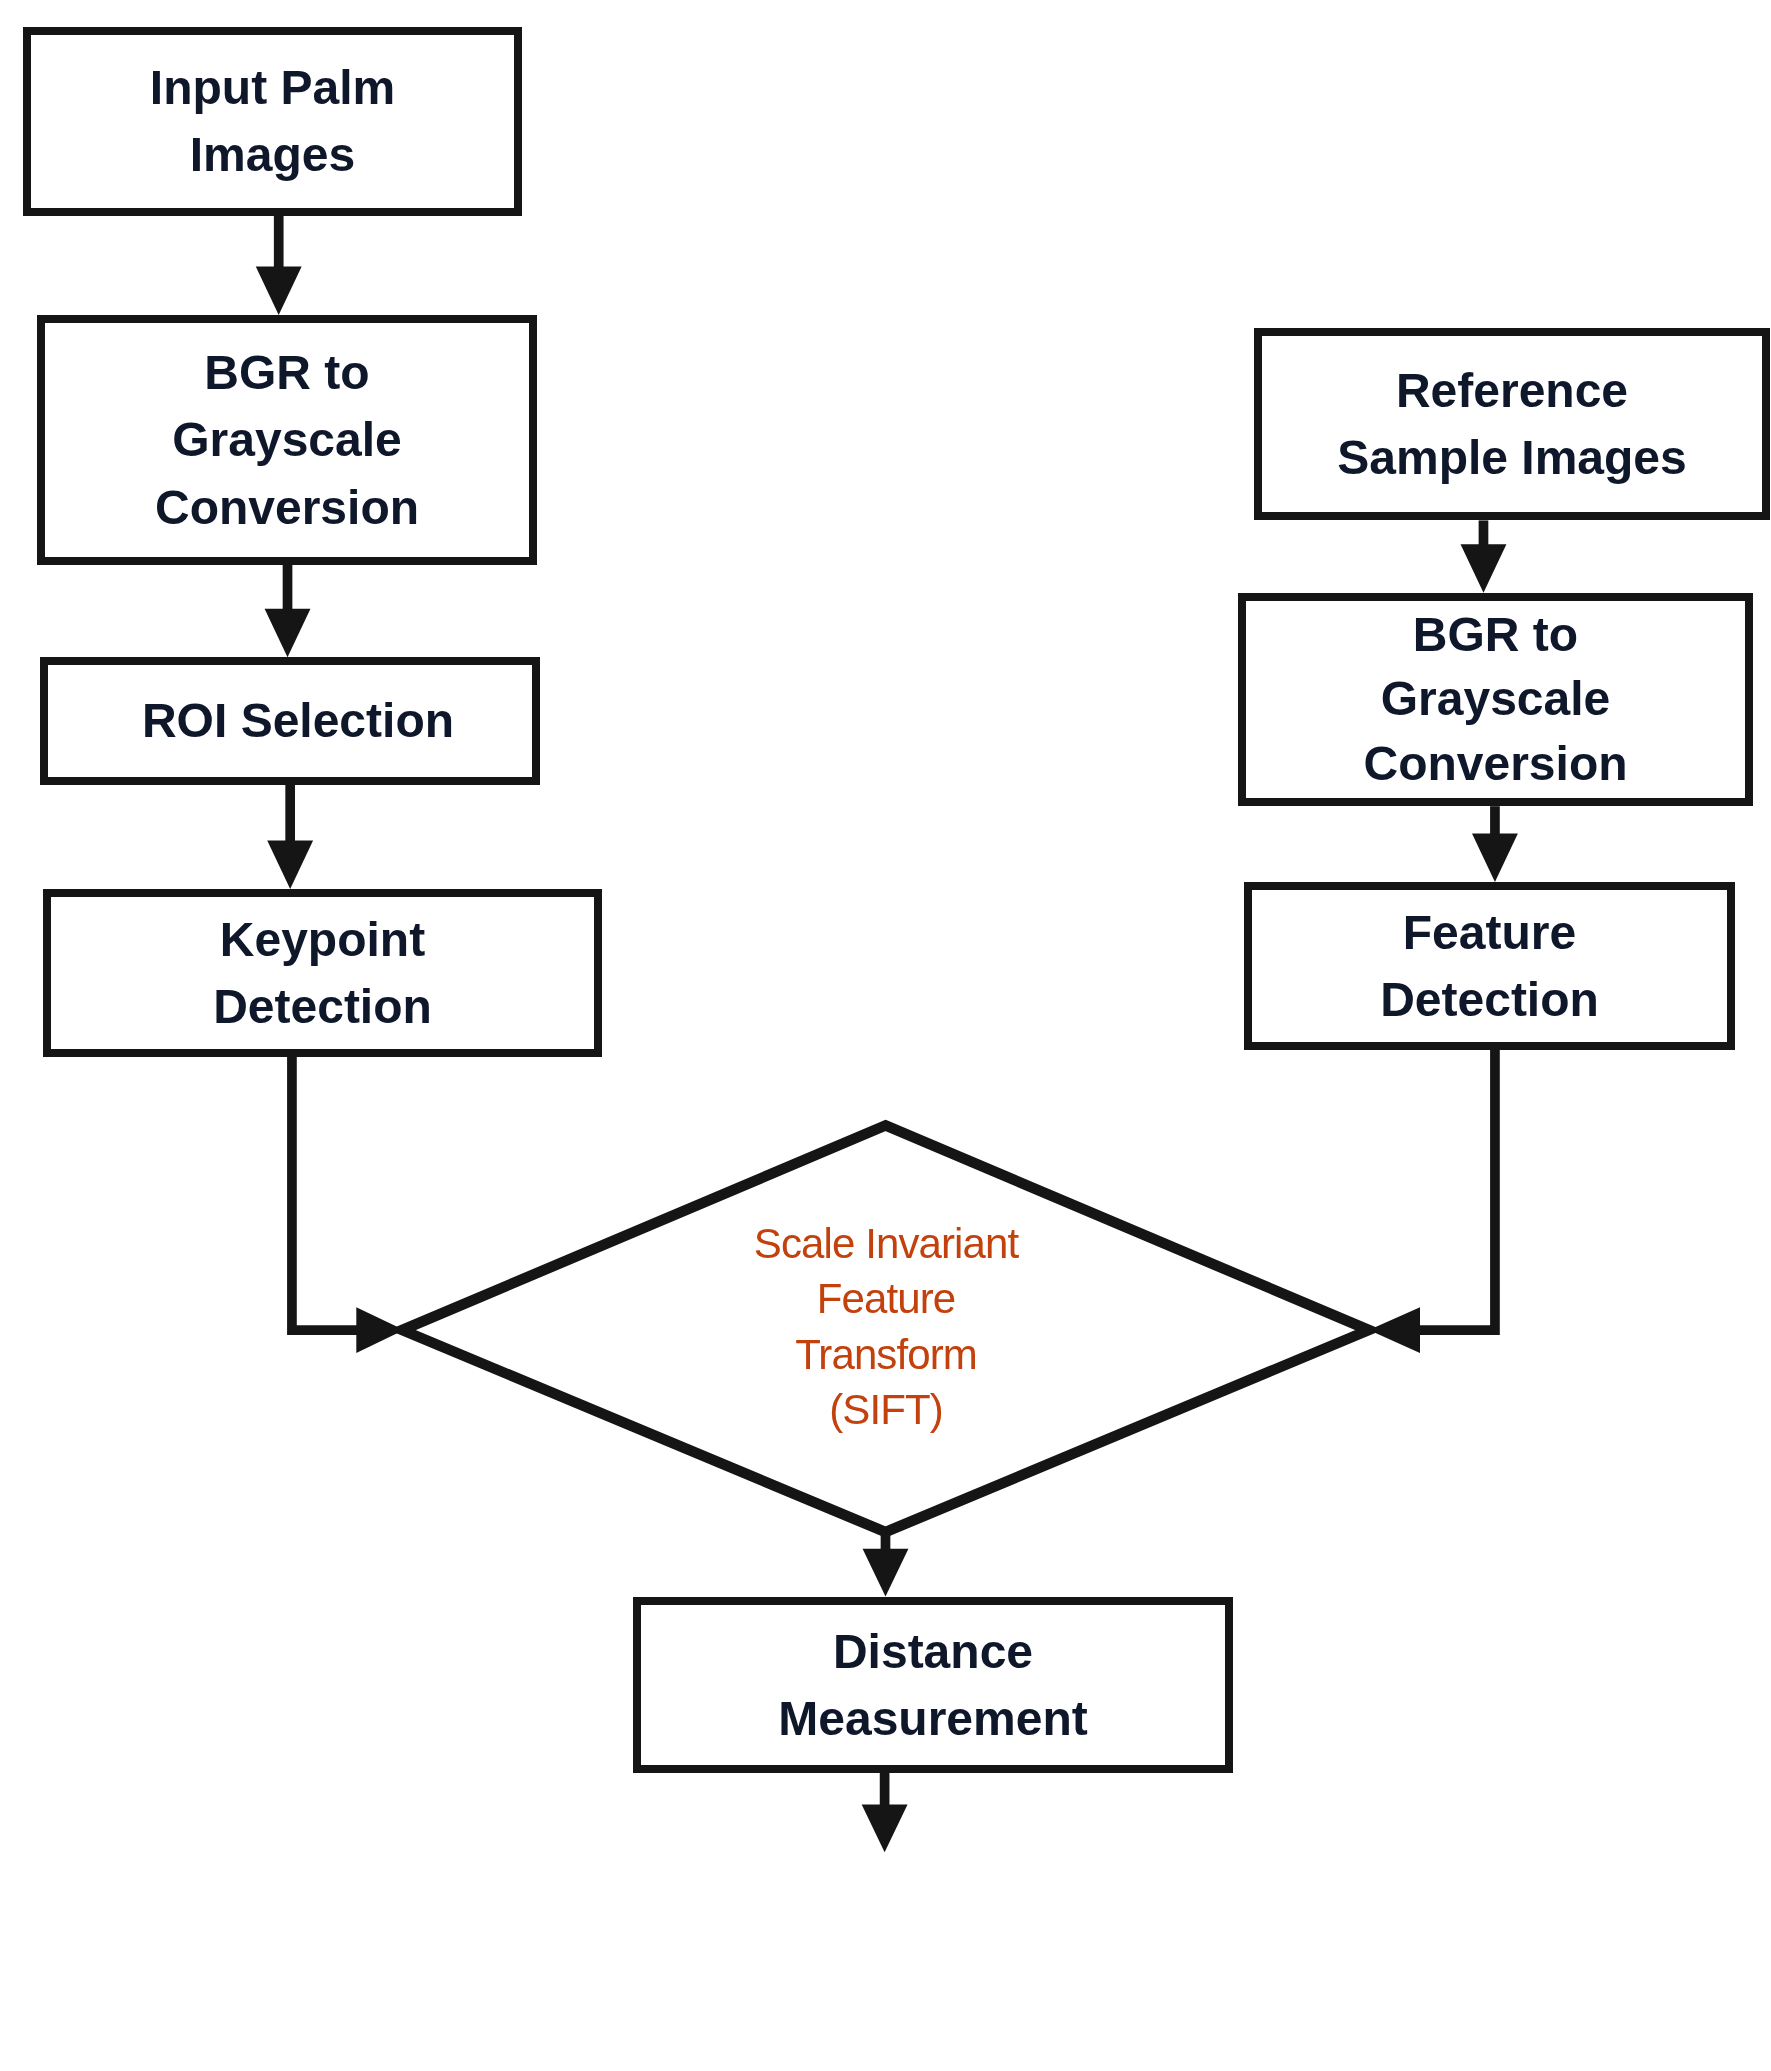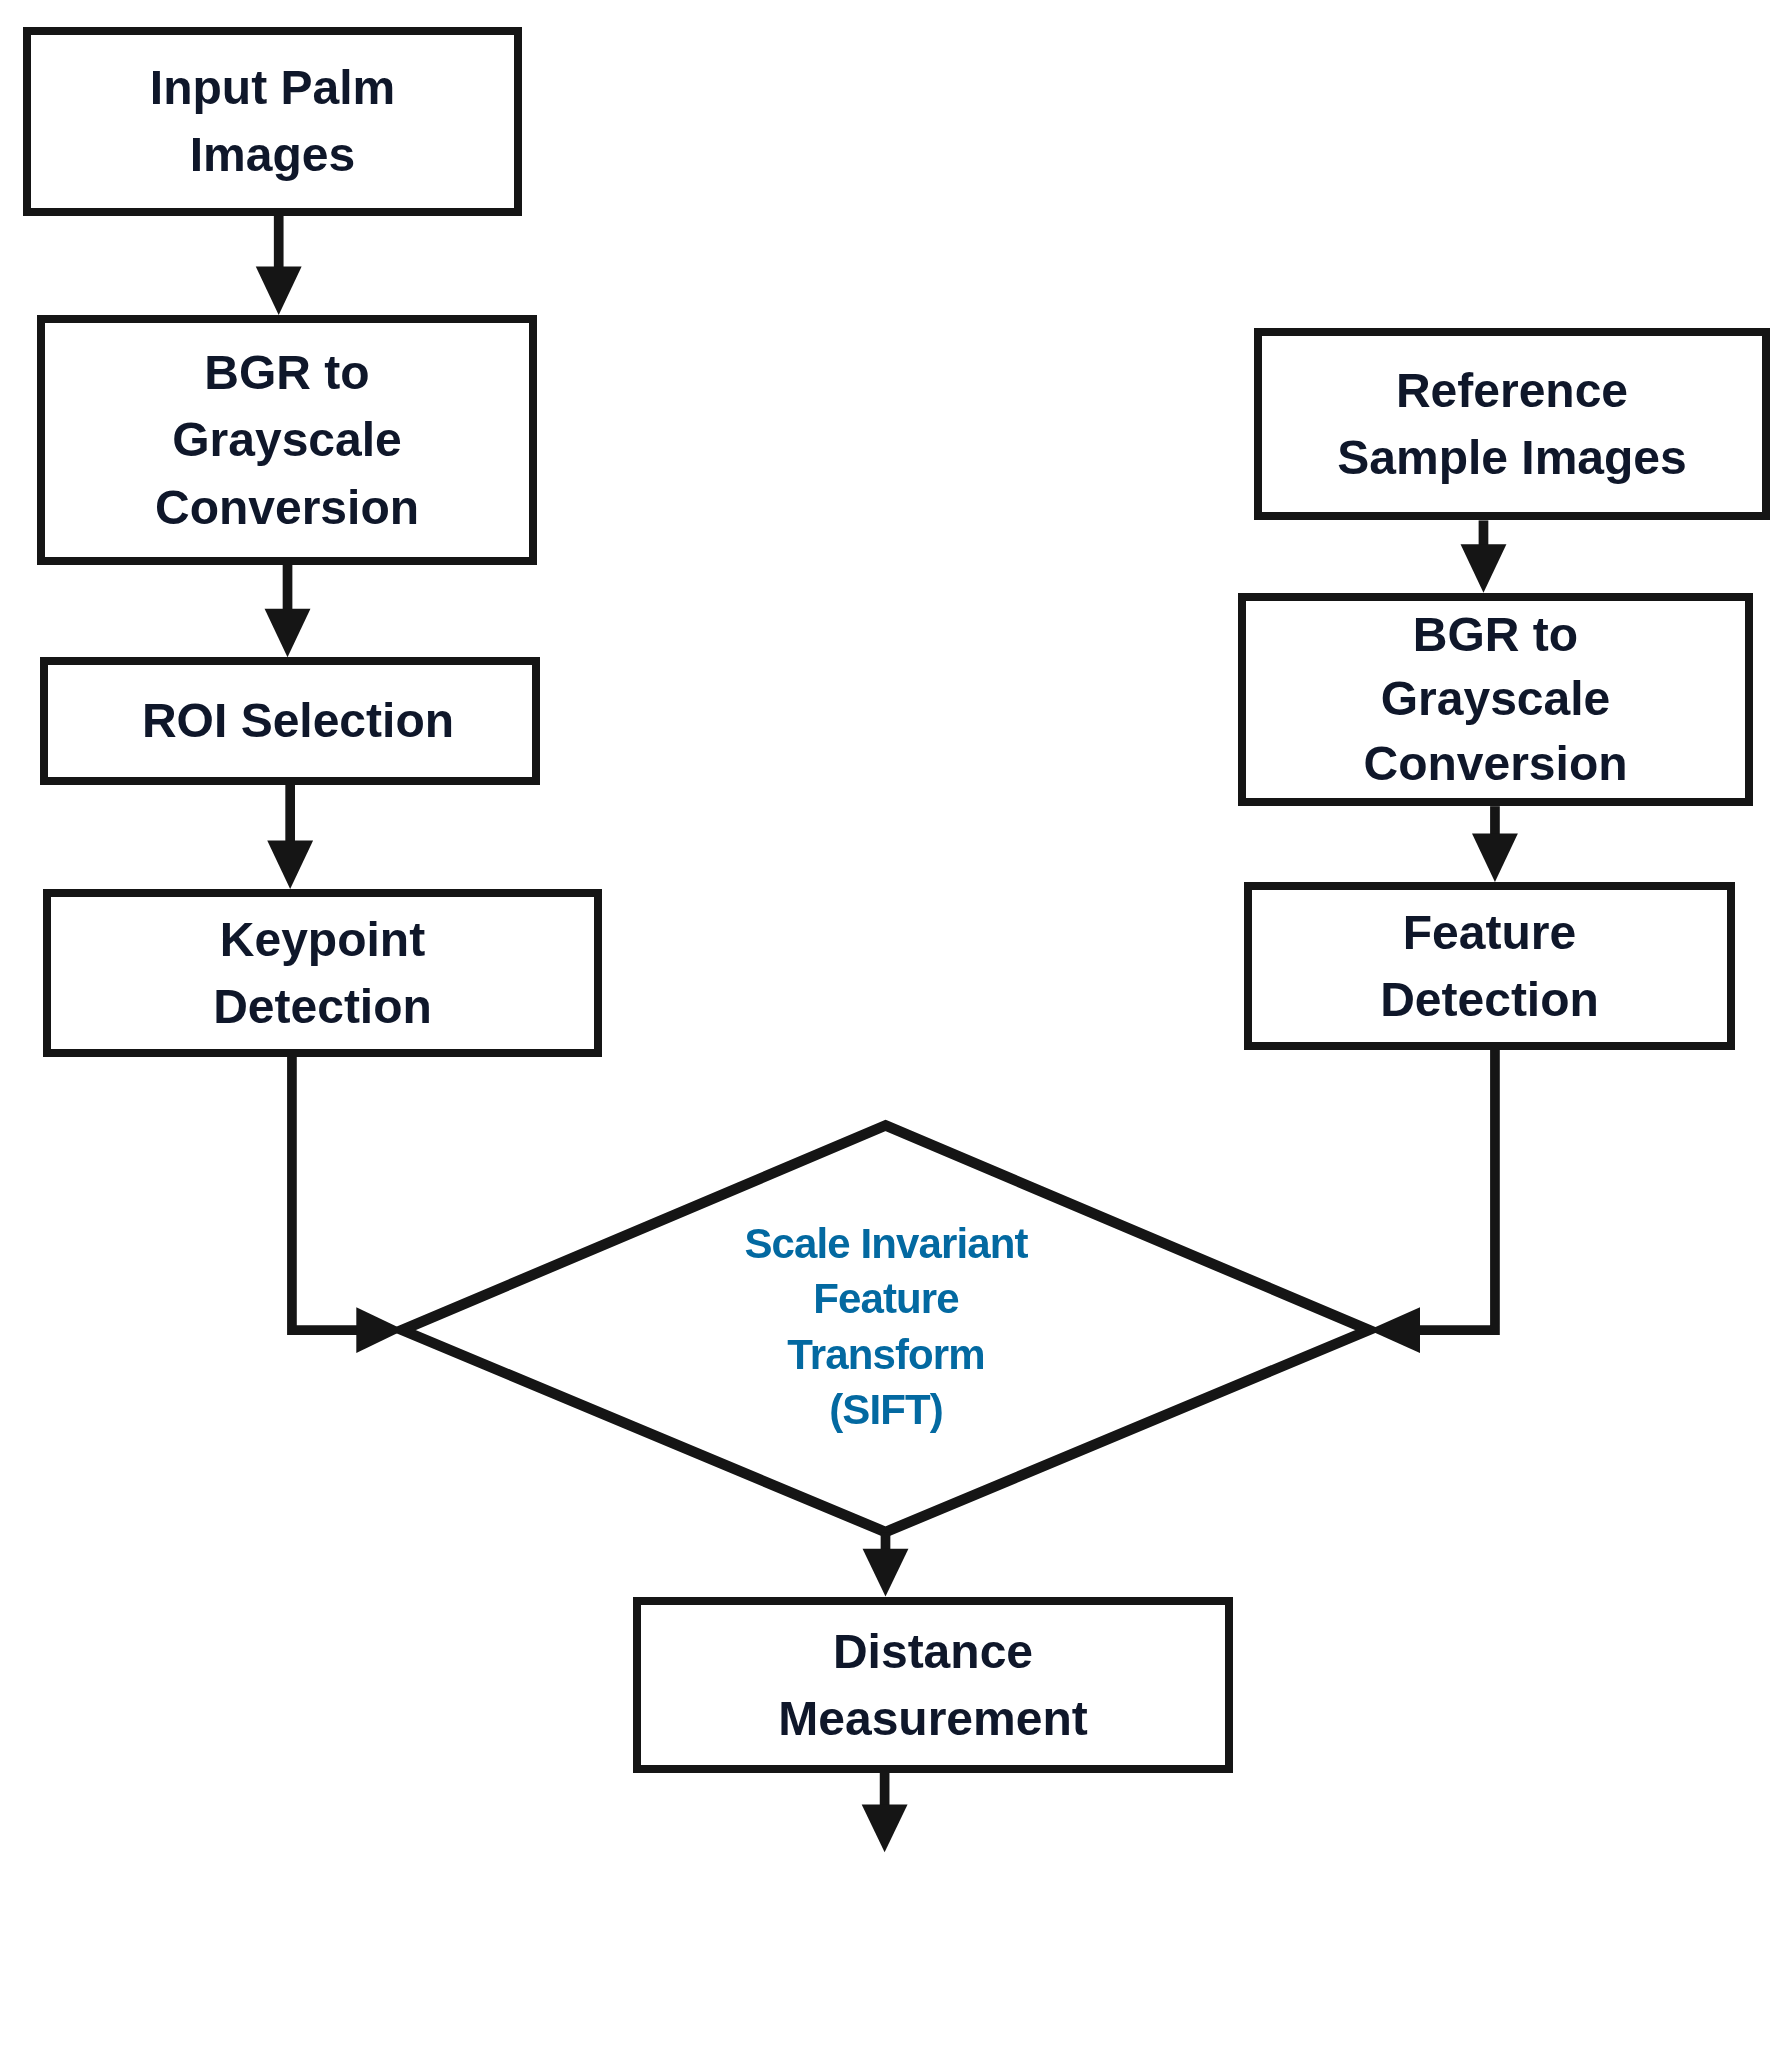--- a/index.html
+++ b/index.html
@@ -44,25 +44,25 @@
   #node-bgr-right       { left: 1238px; top: 593px;  width: 515px; height: 213px; line-height: 1.34; }
   #node-feature         { left: 1244px; top: 882px; width: 491px; height: 168px; }
   #node-distance        { left: 585px;  top: 1597px; width: 600px; height: 176px; margin-left: 48px; }
   #node-performance     { left: 588px;  top: 1853px; width: 600px; height: 201px; }
   .diamond-label {
     position: absolute;
     left: 639px;
     top: 1216px;
     width: 494px;
     text-align: center;
-    font-weight: bold;
+    font-weight: normal;
     font-size: 42px;
     line-height: 1.32;
     letter-spacing: -0.9px;
-    color: #0369a1;
+    color: #c2410c;
     white-space: pre-line;
     z-index: 2;
   }
   .shaft {
     stroke: #151515;
     stroke-width: 11;
     fill: none;
     stroke-linejoin: miter;
   }
   .head {

